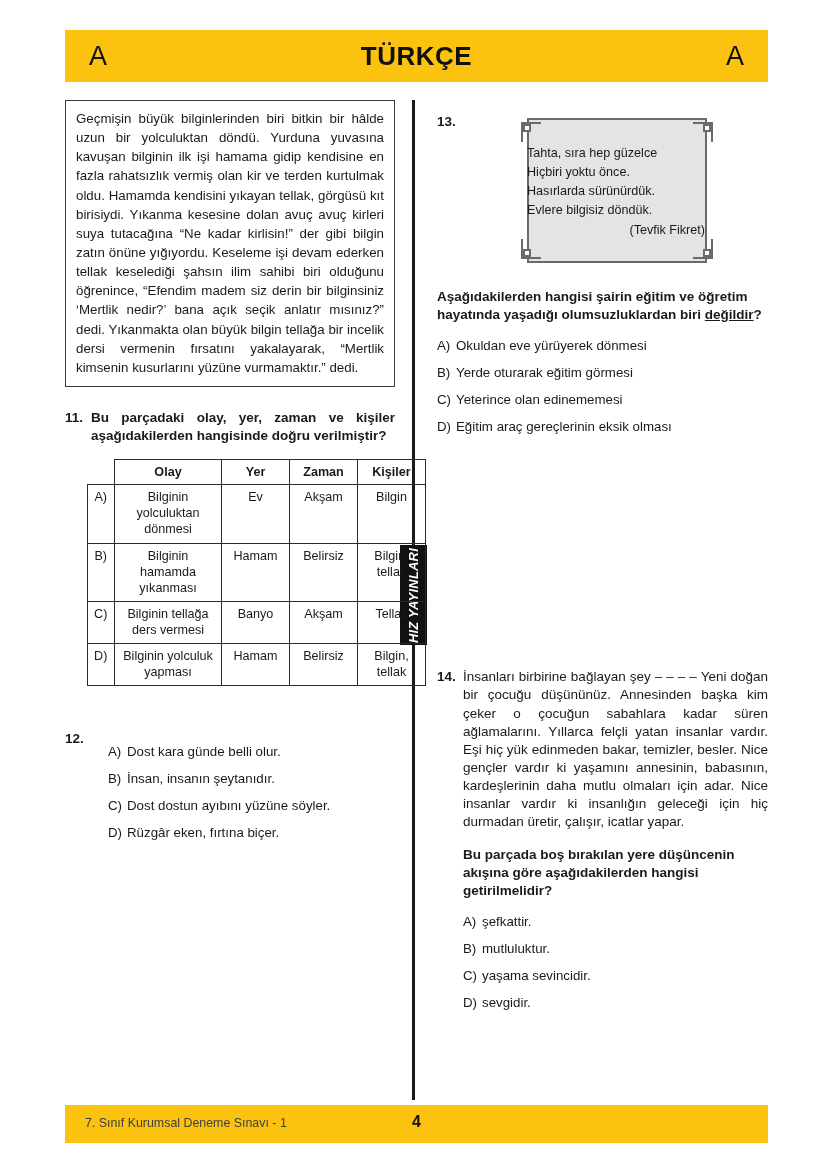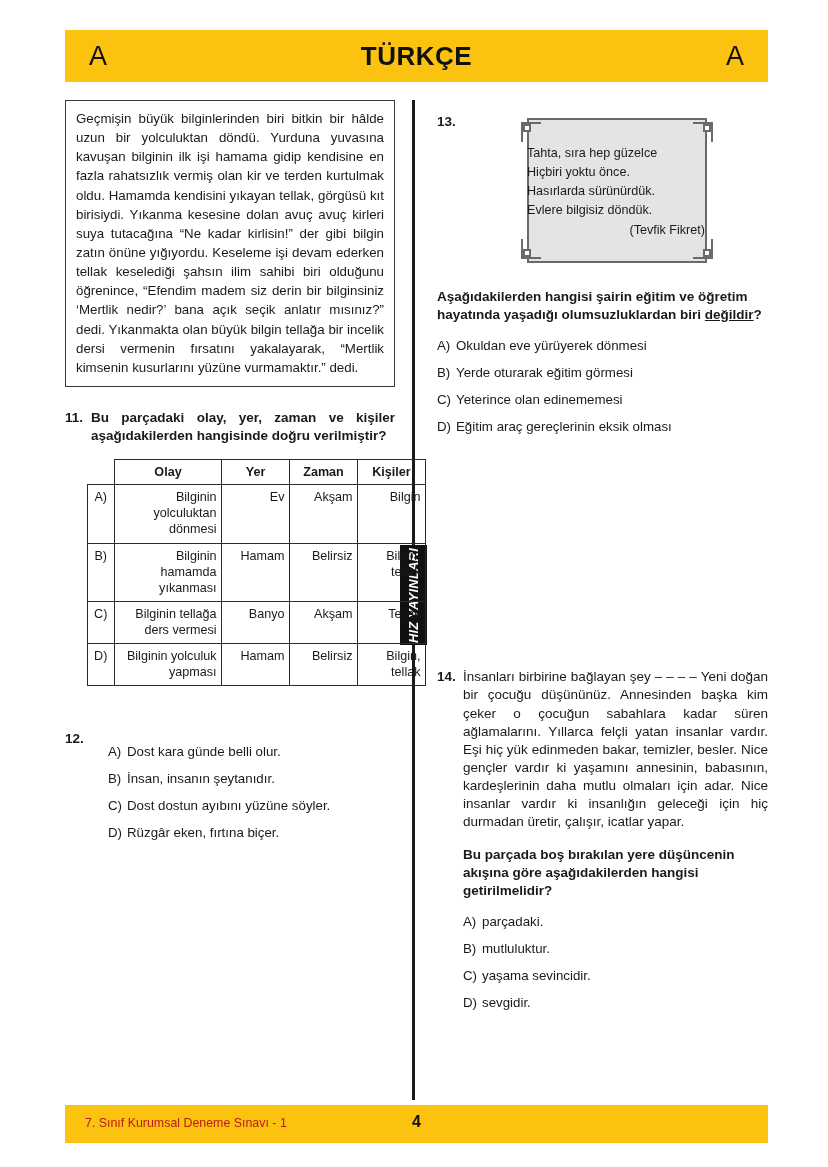--- a/index.html
+++ b/index.html
@@ -175,21 +175,21 @@
     font-size: 12.6px;
     table-layout: fixed;
     width: 287px;
   }
   table.answer-table td, table.answer-table th {
     border: 1px solid #2b2b2b;
     padding: 4px 4px 5px 5px;
     vertical-align: top;
     line-height: 1.28;
     font-weight: normal;
-    text-align: right;
+    text-align: center;
   }
   table.answer-table th {
     font-weight: bold;
     text-align: center;
     padding-top: 4px;
     padding-bottom: 4px;
   }
   .col-letter  { width: 26px; text-align: center !important; padding-left: 0 !important; padding-right: 0 !important; }
   .col-olay    { width: 97px; }
   .col-yer     { width: 58px; }
@@ -270,21 +270,21 @@
     width: 703px;
     height: 38px;
     background: #fbc310;
     box-sizing: border-box;
   }
   .footer-left {
     position: absolute;
     left: 20px;
     top: 11px;
     font-size: 12.4px;
-    color: #b91c1c;
+    color: #404040;
   }
   .footer-page {
     position: absolute;
     left: 0;
     right: 0;
     top: 8px;
     text-align: center;
     font-size: 16px;
     font-weight: bold;
     color: #111;
@@ -436,21 +436,21 @@
   </div>
 
   <div class="question" style="margin-top:233px;">
     <div class="q-num">14.</div>
     <div class="q-body">
       <div class="q-stem plain">İnsanları birbirine bağlayan şey – – – – Yeni doğan bir çocuğu düşününüz. Annesinden başka kim çeker o çocuğun sabahlara kadar süren ağlamalarını. Yıllarca felçli yatan insanlar vardır. Eşi hiç yük edinmeden bakar, temizler, besler. Nice gençler vardır ki yaşamını annesinin, babasının, kardeşlerinin daha mutlu olmaları için adar. Nice insanlar vardır ki insanlığın geleceği için hiç durmadan üretir, çalışır, icatlar yapar.</div>
       <div class="q-stem-b">Bu parçada boş bırakılan yere düşüncenin akışına göre aşağıdakilerden hangisi getirilmelidir?</div>
       <div class="options" style="padding-left:0;">
         <div class="option">
           <span class="opt-letter">A)</span>
-          <span class="opt-text">parçadaki.</span>
+          <span class="opt-text">şefkattir.</span>
         </div>
         <div class="option">
           <span class="opt-letter">B)</span>
           <span class="opt-text">mutluluktur.</span>
         </div>
         <div class="option">
           <span class="opt-letter">C)</span>
           <span class="opt-text">yaşama sevincidir.</span>
         </div>
         <div class="option">

